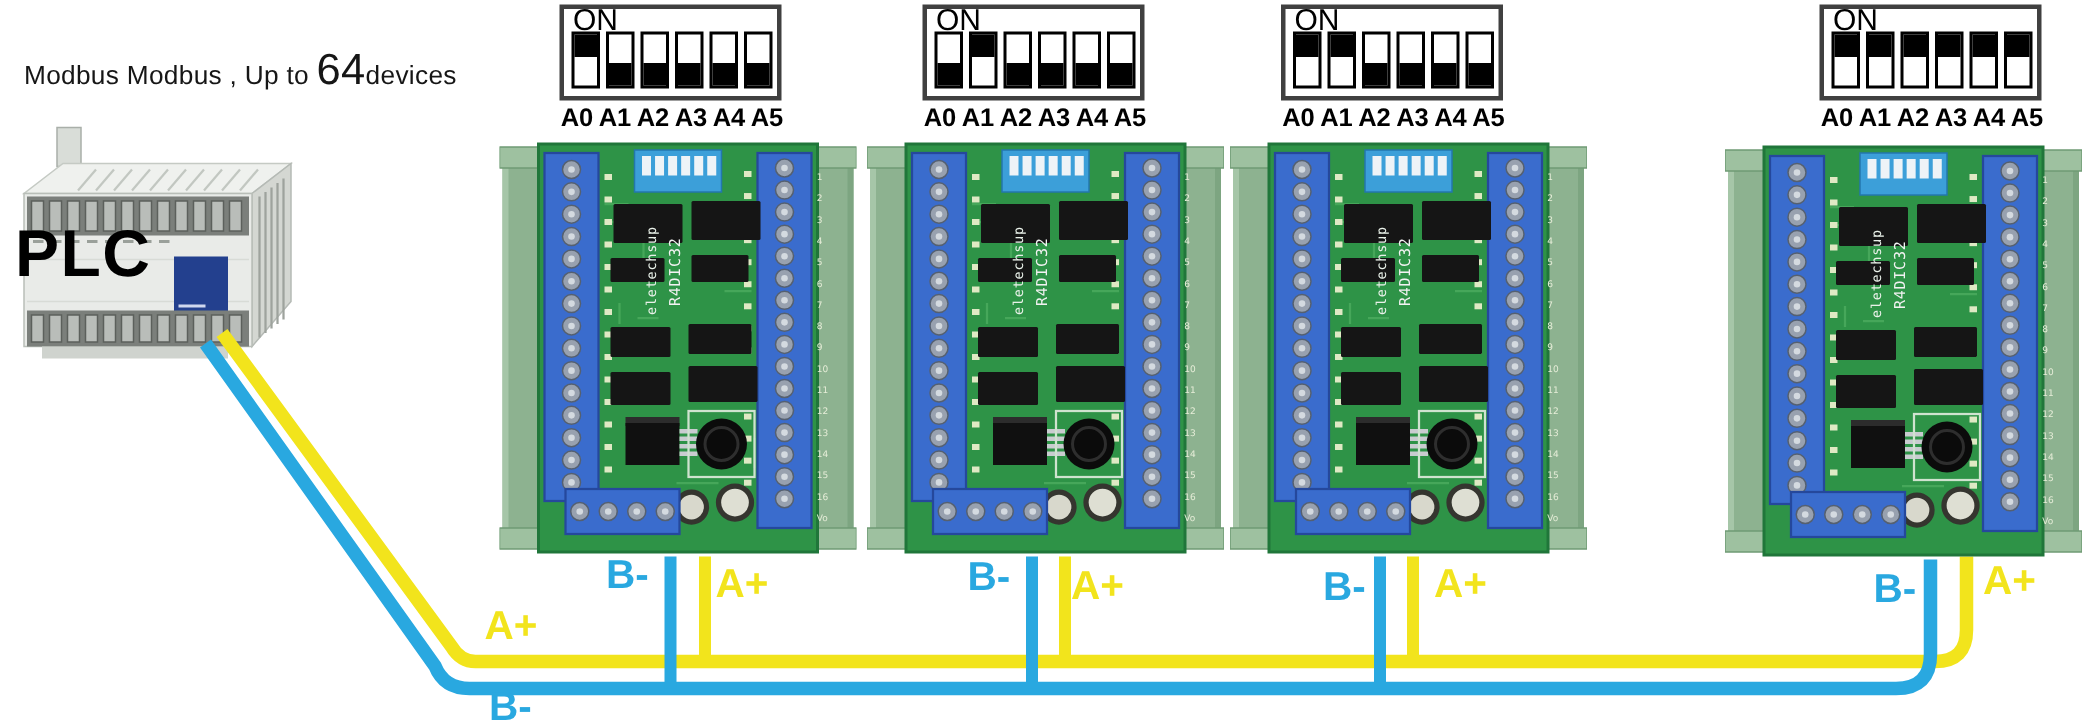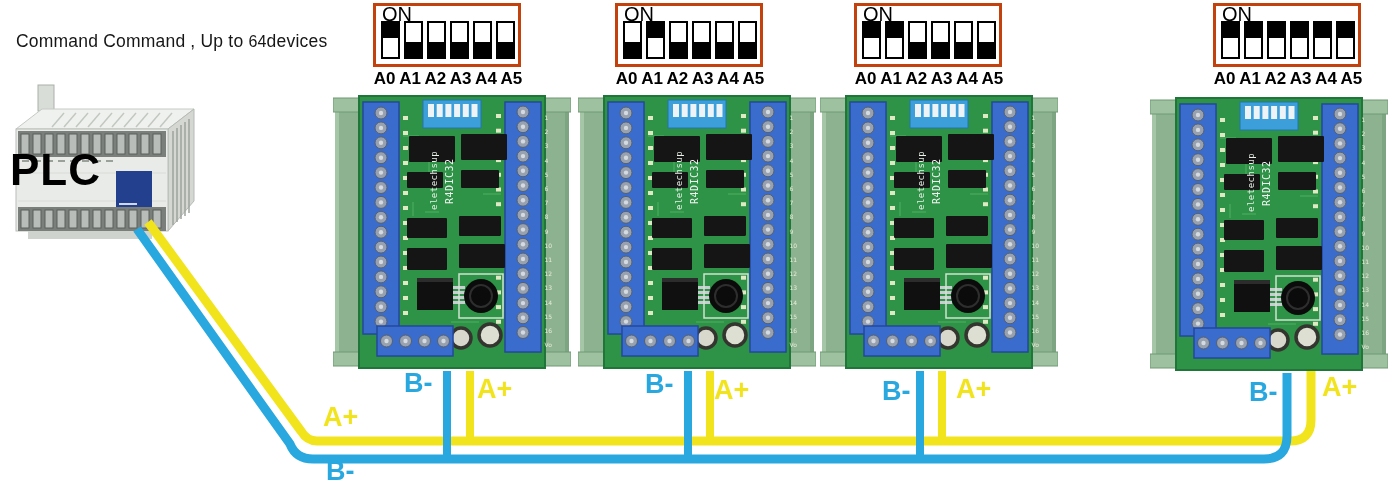--- a/index.html
+++ b/index.html
@@ -1,48 +1,48 @@
 <!DOCTYPE html>
 <html><head>
 <meta charset="utf-8">
 <style>
   html,body{margin:0;padding:0;background:#fff;}
   .canvas{position:relative;width:1391px;height:484px;background:#ffffff;overflow:hidden;
           font-family:"Liberation Sans",sans-serif;}
   
   .heading{position:absolute;left:16px;top:31px;z-index:4;font-size:17.5px;color:#161616;letter-spacing:.2px;}
-  .heading .big{font-size:16px;}
+  .heading .big{font-size:29px;}
   
   .plc-wrap{position:absolute;left:8px;top:83px;width:235px;height:175px;z-index:1;}
   .plc-label{position:absolute;left:2px;top:62px;font-size:44px;font-weight:bold;color:#000;
              letter-spacing:1px;z-index:2;}
   
   .wires{position:absolute;left:0;top:0;z-index:2;pointer-events:none;}
   
   .module{position:absolute;z-index:3;width:238px;height:280px;}
   
-  .dip-box{position:absolute;top:3px;width:148px;height:64px;border:3px solid #c2410c;background:#fff;
+  .dip-box{position:absolute;top:3px;width:148px;height:64px;border:3px solid #404040;background:#fff;
            box-sizing:border-box;z-index:4;padding-left:33px;}
   .dip-on{position:absolute;left:6px;top:-3px;font-size:20px;color:#000;}
   .dip-switch-row{position:absolute;left:5px;top:15px;display:flex;gap:4px;}
   .dip-sw{width:19px;height:38px;border:2.5px solid #000;background:#fff;box-sizing:border-box;position:relative;}
   .dip-sw::after{content:"";position:absolute;left:0;right:0;height:45%;background:#000;}
   .dip-sw.on::after{top:0;}
   .dip-sw.off::after{bottom:0;}
   .dip-pin-labels{position:absolute;left:-4px;top:63px;width:152px;display:flex;}
   .dip-pin-labels span{flex:1;text-align:center;font-size:17px;font-weight:bold;color:#000;}
   
   .wire-label{position:absolute;z-index:5;font-size:27px;font-weight:bold;line-height:1;}
 </style>
 </head>
 <body>
 
 <div class="canvas">
 
-  <div class="heading"><span>Command Command , Up to </span><span class="big">64</span><span>devices</span></div>
+  <div class="heading"><span>Modbus Modbus , Up to </span><span class="big">64</span><span>devices</span></div>
 
   <div class="plc-wrap">
     <svg width="235" height="175" viewBox="0 0 235 175">
       <rect x="30" y="2" width="16" height="26" fill="#d9ddd8" stroke="#a9afa9"></rect>
       <polygon points="8,46 160,46 186,26 34,26" fill="#eff1ee" stroke="#c5cac4"></polygon>
       <g stroke="#c2c7c1" stroke-width="1.5">
         <line x1="44" y1="44" x2="56" y2="30"></line>
           <line x1="56" y1="44" x2="68" y2="30"></line>
         <line x1="68" y1="44" x2="80" y2="30"></line>
           <line x1="80" y1="44" x2="92" y2="30"></line>

